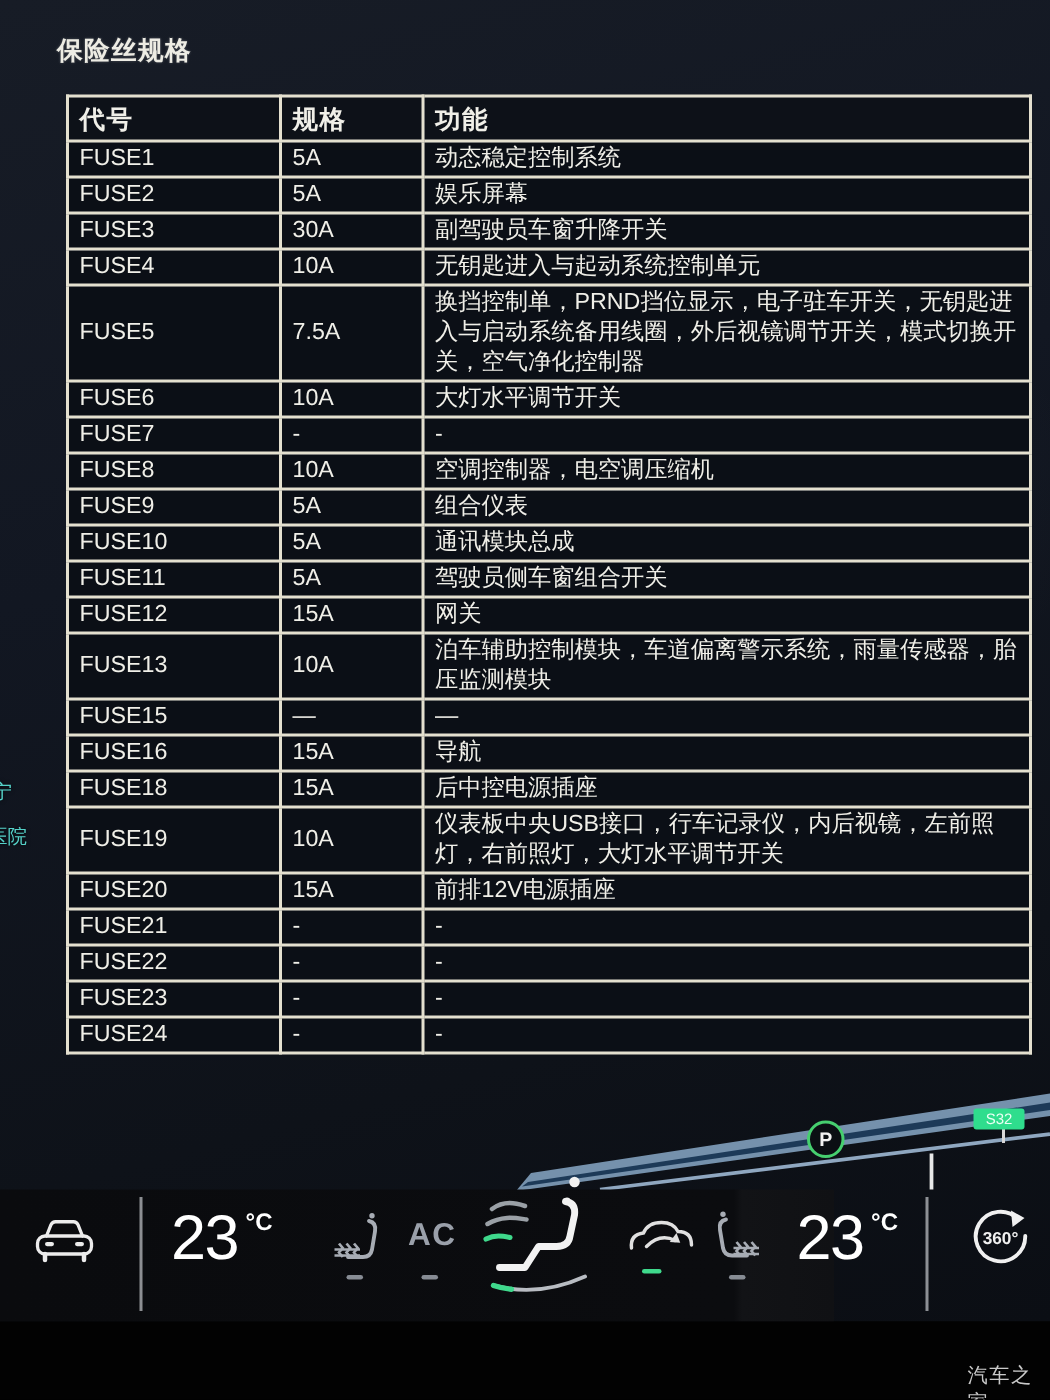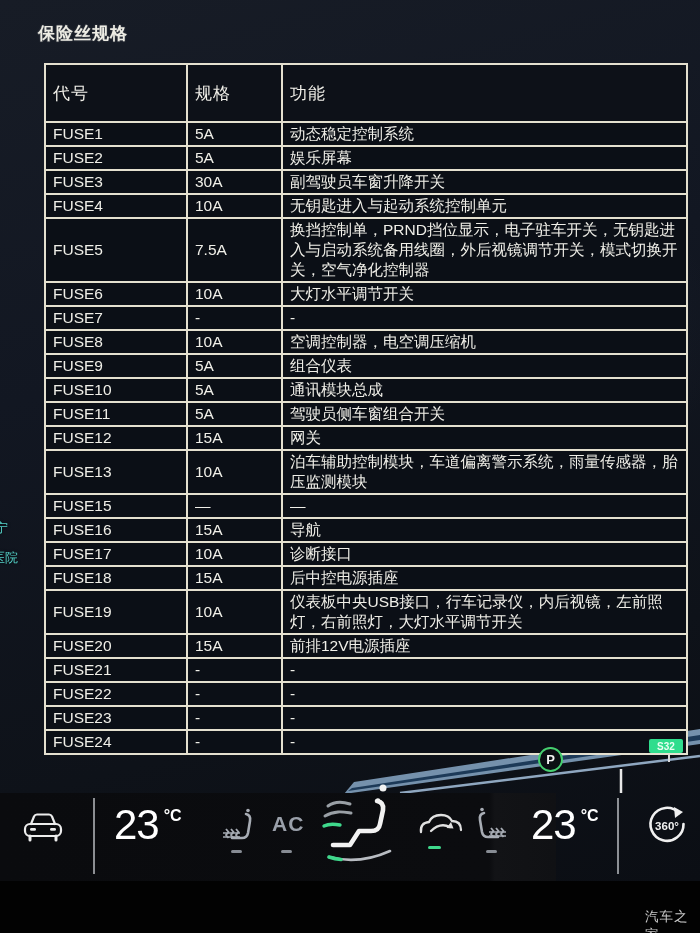--- a/index.html
+++ b/index.html
@@ -27,22 +27,22 @@
   }
   table.fuse th, table.fuse td{
     border:2px solid #e4e0cf;
     color:#f0efe8;
     vertical-align:middle;
     overflow:hidden;
     word-break:break-all;
   }
   table.fuse th{
     background:#0d1118;
-    font-size:17px;font-weight:normal;text-align:left;
-    padding:16px 7px;height:24px;letter-spacing:1px;
+    font-size:17px;font-weight:bold;text-align:left;
+    padding:2px 7px;height:24px;letter-spacing:1px;
   }
   table.fuse td{
     background:#0b0f16;
     font-size:15.5px;line-height:20px;
     padding:1px 7px;
   }
   
   .map-svg{position:absolute;left:0;top:0;z-index:1;pointer-events:none;}
   .map-fragment{
     position:absolute;color:#55d2c9;font-size:13px;z-index:0;
@@ -50,21 +50,21 @@
   }
   .p-badge{
     position:absolute;left:538px;top:747px;width:21px;height:21px;z-index:4;
     border:2.5px solid #46cf6f;border-radius:50%;background:#0b0f13;
     color:#f2f2f2;font-size:13px;font-weight:bold;
     display:flex;align-items:center;justify-content:center;
   }
   .road-badge{
     position:absolute;left:649px;top:739px;width:34px;height:14px;z-index:4;
     background:#2fdd8d;border-radius:2px;color:#eafff3;
-    font-size:10px;font-weight:bold;display:flex;align-items:center;justify-content:center;
+    font-size:10px;font-weight:normal;display:flex;align-items:center;justify-content:center;
   }
   
   .climate-bar{
     position:absolute;left:0;top:793px;width:556px;height:88px;z-index:6;
     background:linear-gradient(90deg,#0a0b0e 0%,#0b0c0f 88%,#121316 89%,#101114 100%);
   }
   .bar-divider{
     position:absolute;top:5px;width:2px;height:76px;
     background:rgba(210,214,218,0.65);
   }
@@ -194,25 +194,20 @@
           <td>FUSE15</td>
           <td>—</td>
           <td>—</td>
         </tr>
         <tr>
           <td>FUSE16</td>
           <td>15A</td>
           <td>导航</td>
         </tr>
         <tr>
-          <td>FUSE17</td>
-          <td>10A</td>
-          <td>诊断接口</td>
-        </tr>
-        <tr>
           <td>FUSE18</td>
           <td>15A</td>
           <td>后中控电源插座</td>
         </tr>
         <tr>
           <td>FUSE19</td>
           <td>10A</td>
           <td>仪表板中央USB接口，行车记录仪，内后视镜，左前照灯，右前照灯，大灯水平调节开关</td>
         </tr>
         <tr>

